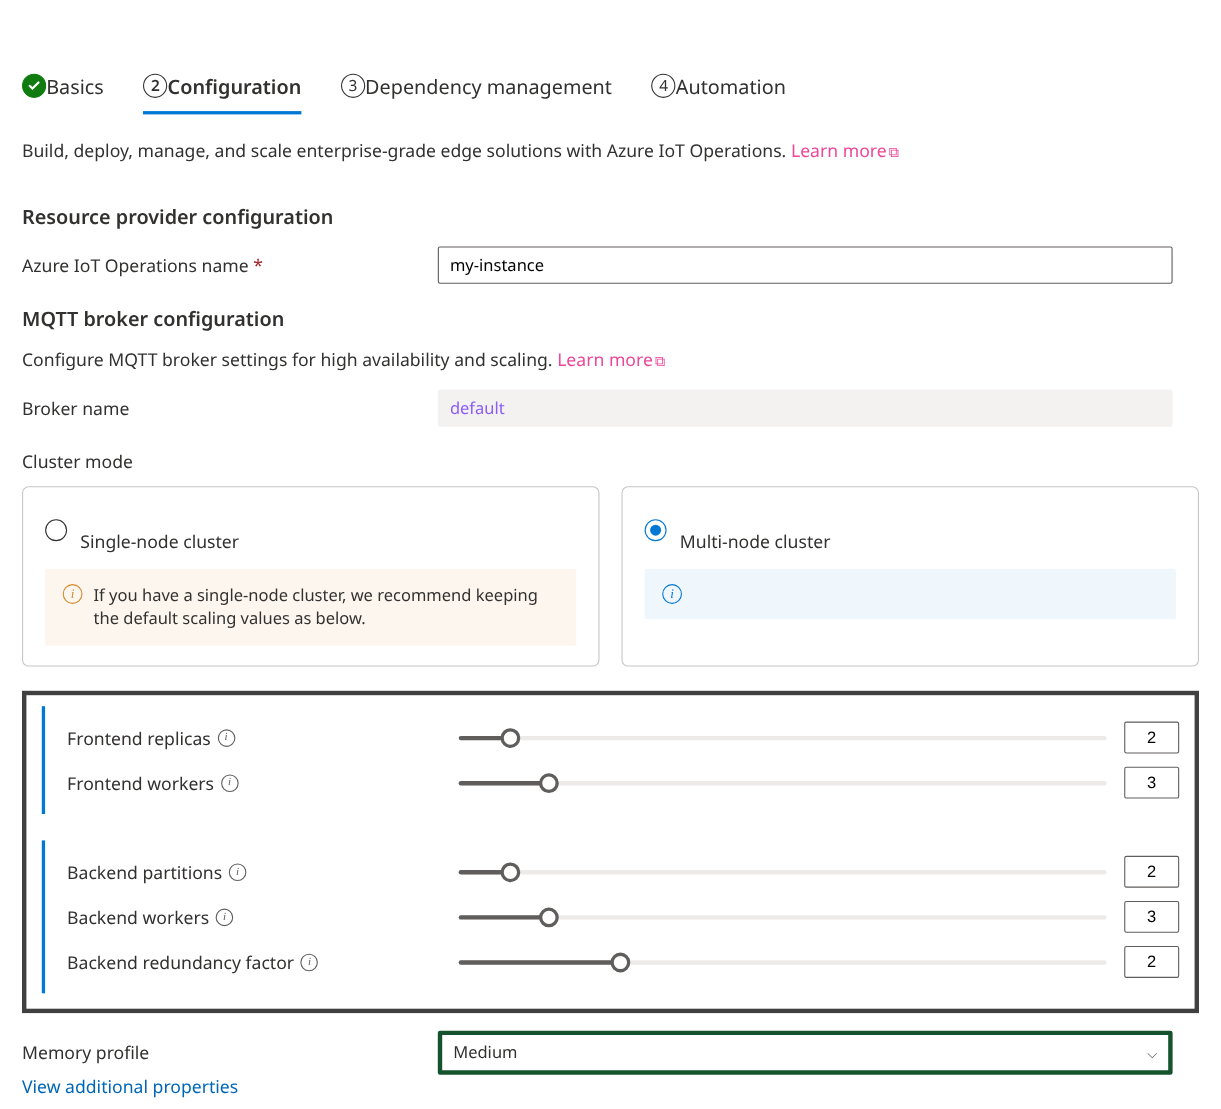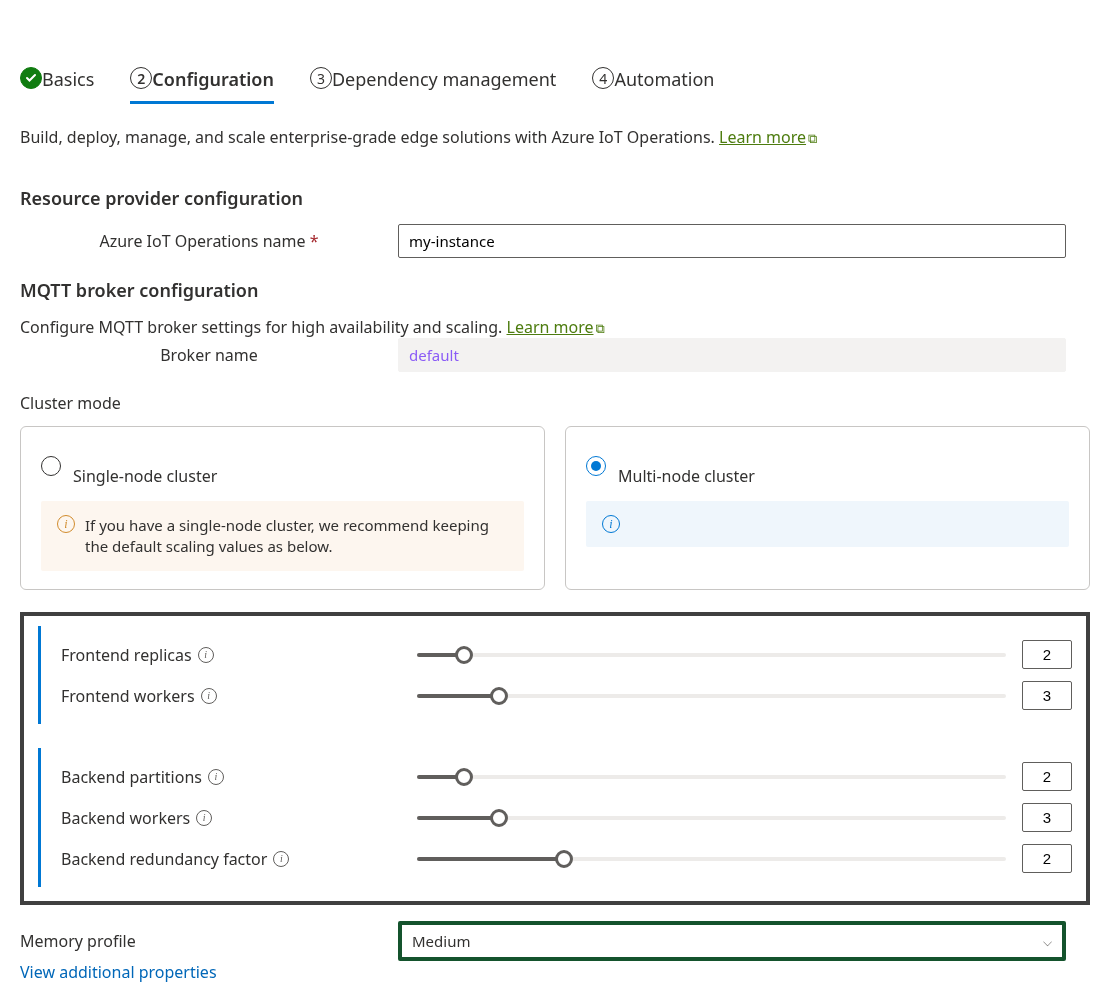--- a/index.html
+++ b/index.html
@@ -44,22 +44,21 @@
       background: #107c10;
       border-color: #107c10;
       color: #fff;
     }
     .description {
       font-size: 16px;
       margin-bottom: 38px;
       color: #323130;
     }
     .link {
-      color: #4d7c0f;
-      text-decoration: underline;
+      color: #ec4899;
       cursor: pointer;
     }
     .external-icon {
       display: inline-block;
       margin-left: 2px;
       font-size: 13px;
     }
     h3.section-title {
       font-size: 18px;
       font-weight: 600;
@@ -67,39 +66,39 @@
     }
     .field-row {
       display: flex;
       align-items: center;
       margin-bottom: 20px;
     }
     .field-label {
       width: 378px;
       font-size: 16px;
       color: #323130;
-      text-align: center;
     }
     .required { color: #a4262c; }
     .text-input {
       flex: 1;
       max-width: 668px;
       padding: 6px 10px;
       font-size: 15px;
       border: 1px solid #605e5c;
       border-radius: 2px;
       font-family: inherit;
     }
     .text-input[readonly]{
       background:#f3f2f1;
       border-color:#f3f2f1;
       color:#8b5cf6;
     }
     .subdesc {
       font-size: 16px;
+      margin-bottom: 16px;
     }
     .cluster-label {
       font-size: 16px;
       margin-bottom: 12px;
     }
     .cluster-cards {
       display: flex;
       gap: 20px;
       margin-bottom: 22px;
     }

